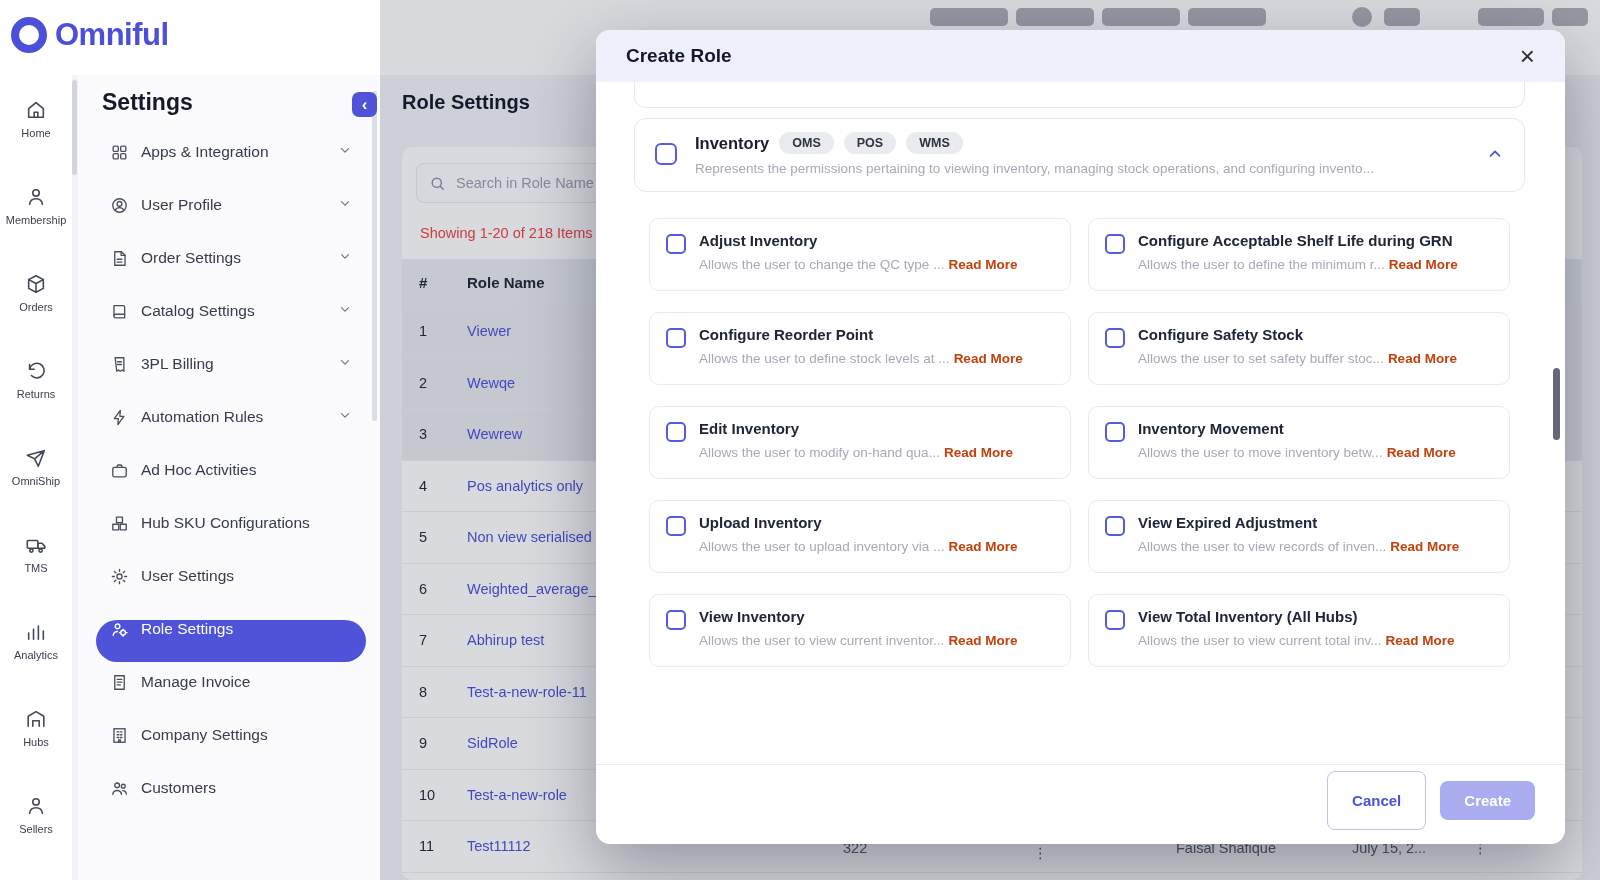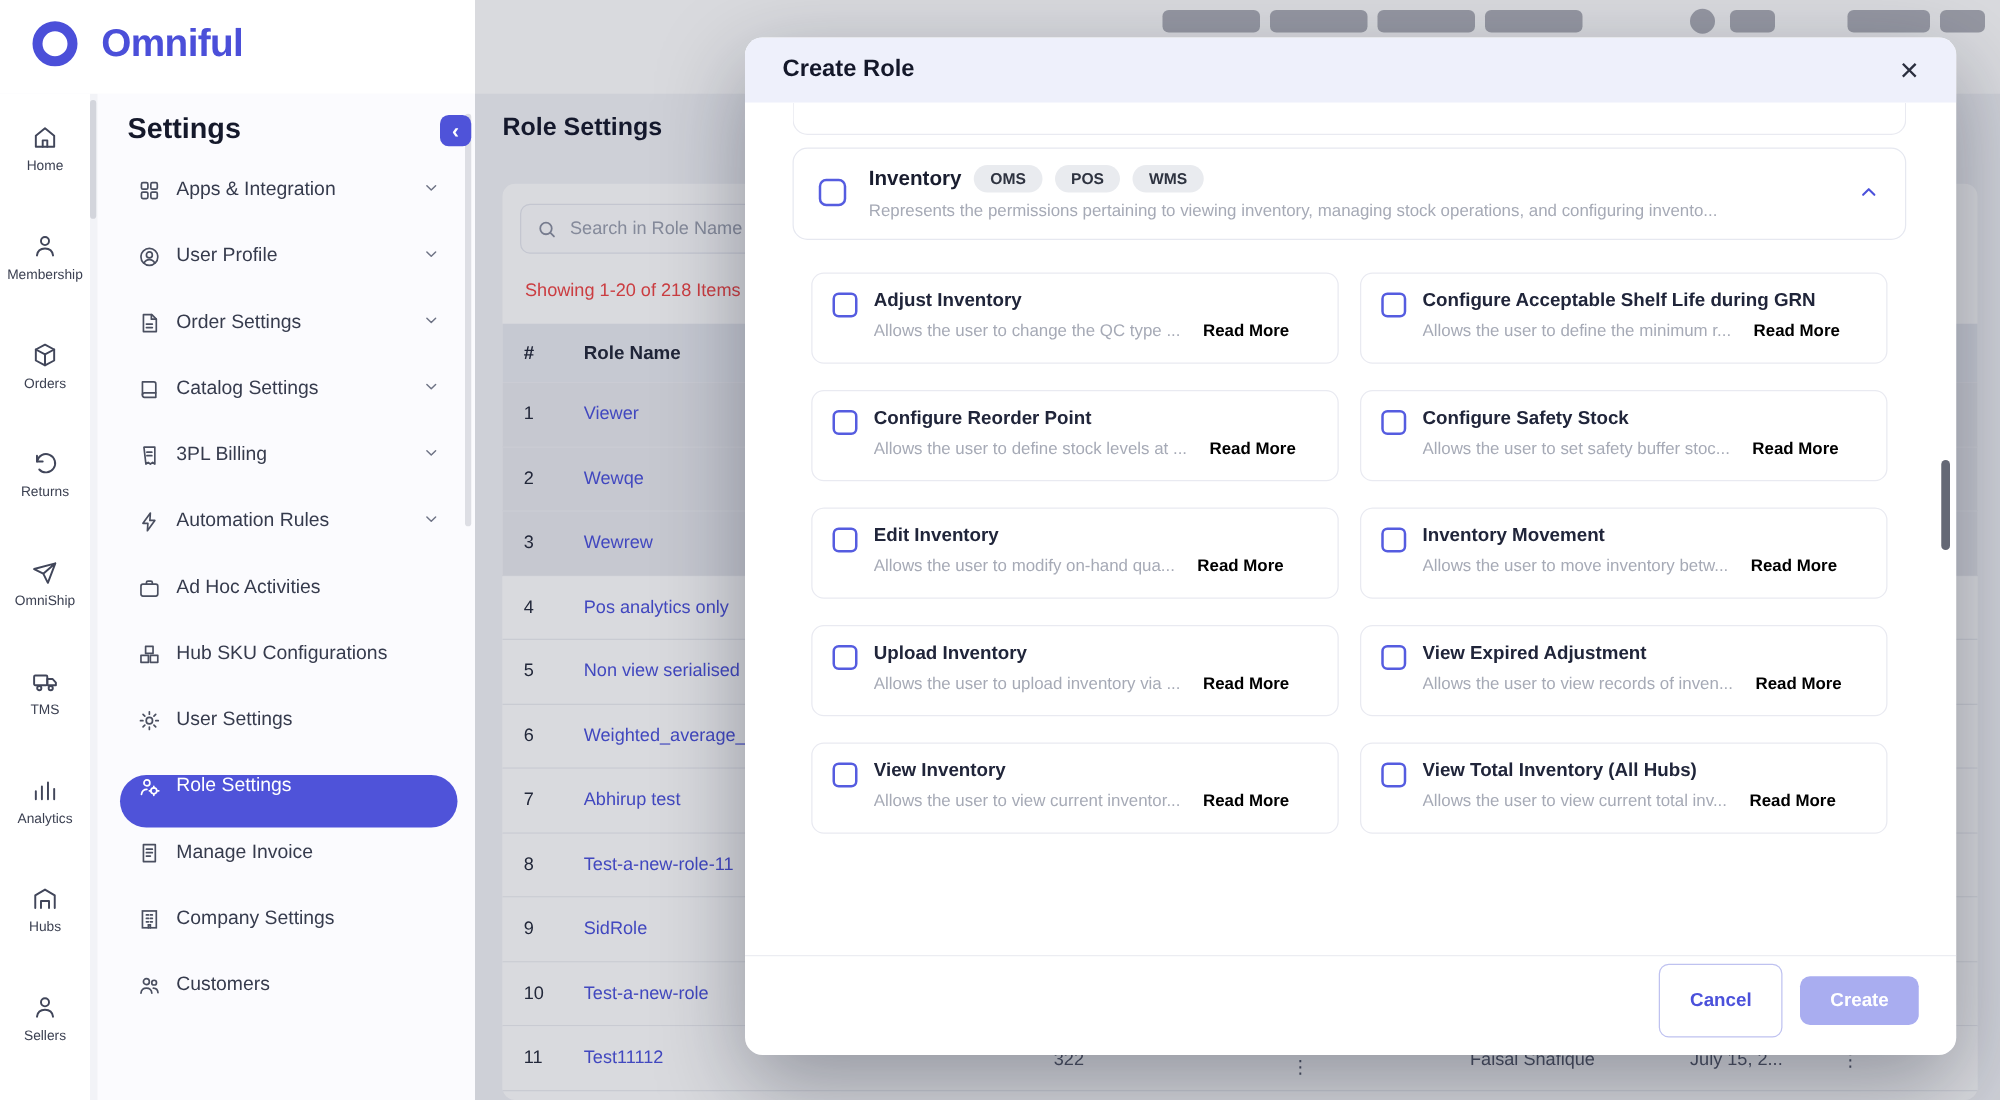--- a/index.html
+++ b/index.html
@@ -2,21 +2,21 @@
 <html><head>
 <meta charset="utf-8">
 <style>
   *{margin:0;padding:0;box-sizing:border-box}
   html,body{width:1600px;height:880px}
   body{font-family:"Liberation Sans",sans-serif;background:#F2F3F7;overflow:hidden;position:relative;color:#1B1F2E}
   .ic svg{width:100%;height:100%;display:block}
 
   
   .topbar{position:absolute;top:0;left:0;width:1600px;height:75px;background:#fff;z-index:5}
-  .logo{position:absolute;left:26px;top:17px;display:flex;align-items:center;gap:19px;cursor:pointer}
+  .logo{position:absolute;left:11px;top:17px;display:flex;align-items:center;gap:8px;cursor:pointer}
   .logo-mark{width:36px;height:36px;border-radius:50%;border:8px solid #4B4FD9}
   .logo-text{font-size:31px;font-weight:800;color:#4B4FD9;letter-spacing:-0.5px}
   .ph{position:absolute;top:8px;height:18px;background:#AEB0B8;border-radius:5px}
   .ph1{left:930px;width:78px}.ph2{left:1016px;width:78px}.ph3{left:1102px;width:78px}.ph4{left:1188px;width:78px}
   .ph-c{left:1352px;top:7px;width:20px;height:20px;border-radius:50%}
   .ph5{left:1384px;width:36px}.ph6{left:1478px;width:66px}.ph7{left:1552px;width:36px}
 
   
   .rail{position:absolute;left:0;top:75px;width:72px;height:805px;background:#fff;display:flex;flex-direction:column;align-items:center;padding-top:24px;gap:47px;z-index:4}
   .rail-item{display:flex;flex-direction:column;align-items:center;gap:6px;cursor:pointer;width:72px}
@@ -74,21 +74,21 @@
   .group-name{font-size:16.5px;font-weight:700;color:#191D2F}
   .tag{background:#E9EBEF;border-radius:13px;padding:4px 13px;font-size:12.5px;font-weight:600;color:#2E3340}
   .group-desc{margin-top:7px;font-size:13.5px;color:#A6AAB6;white-space:nowrap;overflow:hidden;text-overflow:ellipsis}
   .group-chev{width:18px;height:18px;color:#4B51DB;flex:none;cursor:pointer}
   .perm-grid{margin-top:26px;padding:0 15px;display:grid;grid-template-columns:1fr 1fr;column-gap:17px;row-gap:21px}
   .perm-card{border:1px solid #E9EAF1;border-radius:10px;padding:13px 16px;display:flex;gap:13px;background:#fff;min-height:73px}
   .cb-sm{width:20px;height:20px;border:2px solid #555CE0;border-radius:5px;margin-top:2px;flex:none;cursor:pointer}
   .perm-body{min-width:0;flex:1}
   .perm-title{font-size:15px;font-weight:600;color:#20253A;white-space:nowrap;overflow:hidden}
   .perm-line{margin-top:8px;font-size:13.5px;color:#A6AAB6;white-space:nowrap;overflow:hidden}
-  .read-more{color:#000000;font-weight:700;margin-left:18px;cursor:pointer}
+  .read-more{color:#c2410c;font-weight:700;margin-left:4px;cursor:pointer}
   .modal-footer{height:72px;border-top:1px solid #ECEDF2;display:flex;align-items:center;justify-content:flex-end;gap:14px;padding:0 30px}
   .btn-cancel{border:1px solid #BFC2F0;color:#4B51DB;background:#fff;border-radius:8px;padding:20px 24px;font-size:15px;font-weight:600;cursor:pointer;font-family:"Liberation Sans",sans-serif}
   .btn-create{background:#A9ADF0;color:#fff;border:none;border-radius:8px;padding:11px 24px;font-size:15px;font-weight:600;font-family:"Liberation Sans",sans-serif}
   .modal-thumb{position:absolute;right:5px;top:338px;width:7px;height:72px;background:#646875;border-radius:4px;z-index:101;cursor:pointer}
 </style>
 </head>
 <body>
 
 <header class="topbar">
   <div class="logo">

